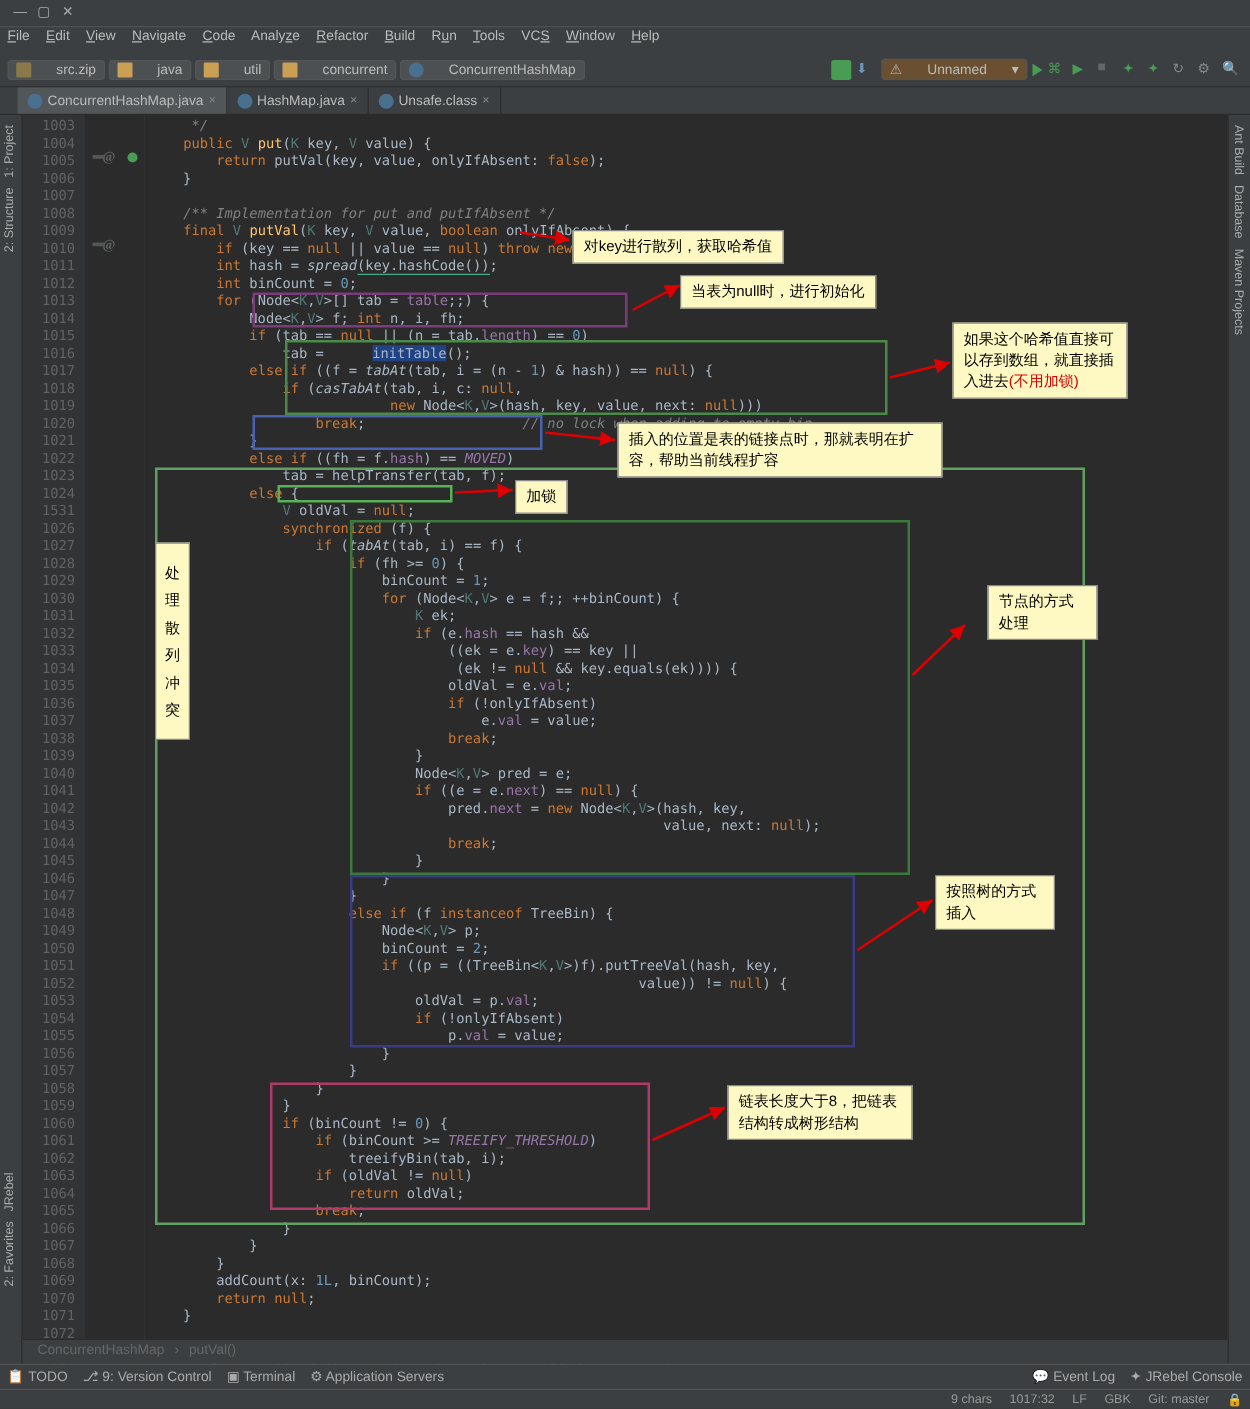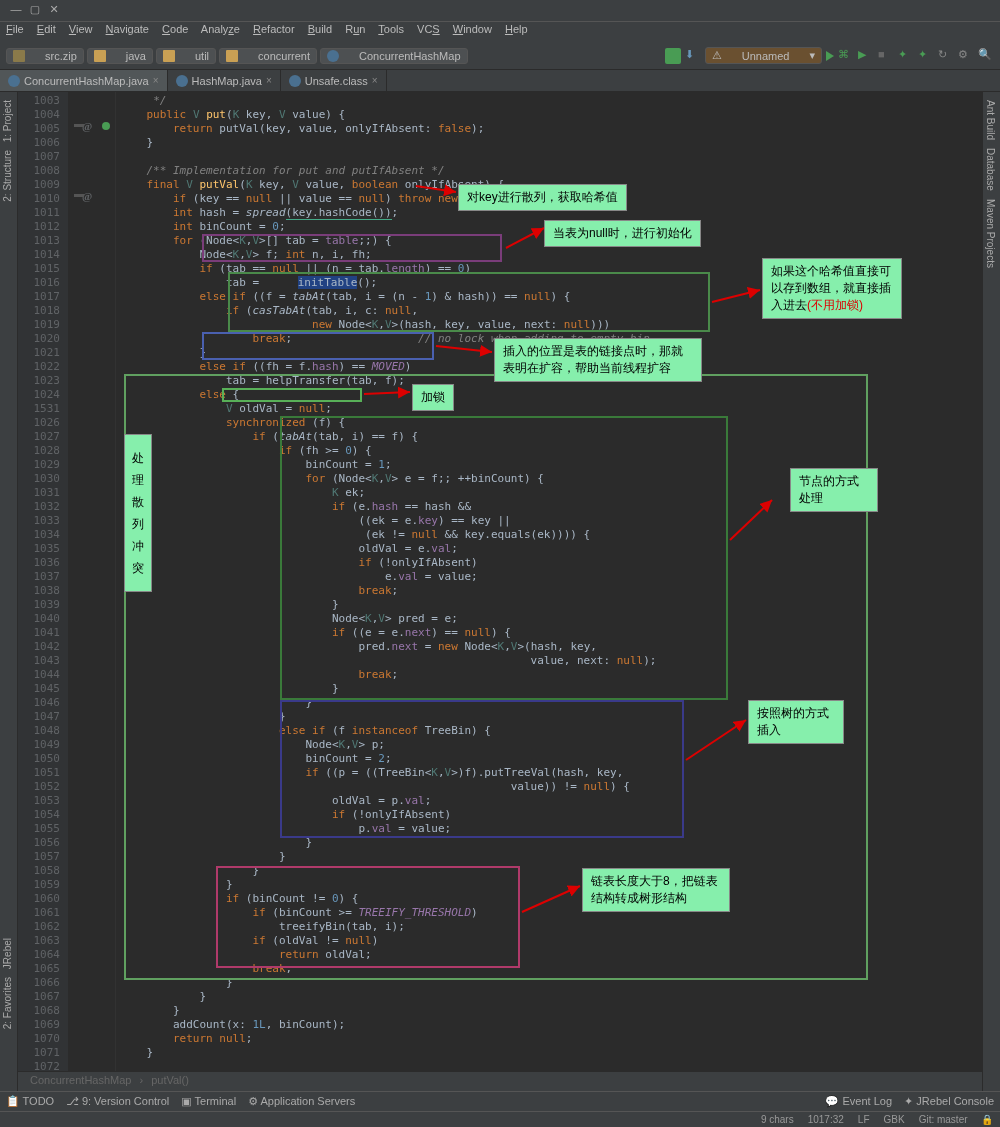--- a/index.html
+++ b/index.html
@@ -8,21 +8,21 @@
 .winctrls span { display:inline-block; width:16px; text-align:center; cursor:default; }
 .menubar { height:20px; background:#3c3f41; padding:1px 6px; font-size:11px; }
 .menubar span { margin-right:10px; color:#bbb; }
 .menubar u { text-decoration:underline; }
 .toolbar { height:28px; background:#3c3f41; border-bottom:1px solid #2b2b2b; display:flex; align-items:center; padding:0 6px; gap:3px; }
 .tb-chip { background:#4d5052; border:1px solid #555; padding:1px 6px; border-radius:3px; font-size:11px; display:inline-flex; align-items:center; gap:20px; }
 .ico { width:12px; height:12px; display:inline-block; }
 .ico-folder { background:#c9a054; border-radius:1px; }
 .ico-zip { background:#8a7a4a; border-radius:1px; }
 .ico-class { background:#4a7090; border-radius:50%; }
-.tabs { height:22px; background:#3c3f41; display:flex; border-bottom:1px solid #2b2b2b; padding-left:0; }
+.tabs { height:22px; background:#3c3f41; display:flex; border-bottom:1px solid #2b2b2b; padding-left:14px; }
 .tab { padding:3px 8px; font-size:11px; color:#bbb; display:flex; align-items:center; gap:4px; border-right:1px solid #2b2b2b; }
 .tab.active { background:#515658; }
 .tab .x { color:#888; font-size:10px; }
 .sidebar-l { position:absolute; left:0; top:92px; width:18px; height:1000px; background:#3c3f41; border-right:1px solid #2b2b2b; }
 .sidebar-l .rot { writing-mode:vertical-rl; transform:rotate(180deg); font-size:10px; color:#aaa; margin:8px 2px; }
 .sidebar-r { position:absolute; right:0; top:92px; width:18px; height:1000px; background:#3c3f41; border-left:1px solid #2b2b2b; }
 .sidebar-r .rot { writing-mode:vertical-rl; font-size:10px; color:#aaa; margin:8px 2px; }
 .editor { position:absolute; left:18px; right:18px; top:92px; bottom:36px; background:#2b2b2b; display:flex; overflow:hidden; }
 .gutter { width:50px; background:#313335; color:#606366; font:11px/14px "Consolas",monospace; padding-top:2px; text-align:right; }
 .gutter div { padding-right:8px; height:14px; }
@@ -34,21 +34,21 @@
 .kw { color:#cc7832; }
 .num { color:#6897bb; }
 .fn { color:#ffc66d; }
 .it { font-style:italic; }
 .cm { color:#808080; font-style:italic; }
 .fld { color:#9876aa; }
 .prm { color:#a9b7c6; }
 .gen { color:#507874; }
 .sel { background:#214283;margin-left:32px; }
 .cst { color:#9876aa; font-style:italic; }
-.anno { position:absolute; background:#86efac; color:#000; font:12px sans-serif; padding:4px 8px; border:1px solid #888; z-index:5; }
+.anno { position:absolute; background:#fef9c3; color:#000; font:12px sans-serif; padding:4px 8px; border:1px solid #888; z-index:5; }
 .anno .red { color:#d00; }
 .arrow { position:absolute; z-index:4; pointer-events:none; }
 .olay { position:absolute; border:2px solid; z-index:3; pointer-events:none; }
 .crumb { height:20px; background:#3c3f41; color:#aaa; font-size:11px; padding:2px 8px; border-top:1px solid #2b2b2b; }
 .crumb span { margin:0 4px; color:#666; }
 .bottombar { position:absolute; bottom:16px; left:0; right:0; height:20px; background:#3c3f41; border-top:1px solid #555; display:flex; align-items:center; padding:0 6px; font-size:11px; color:#aaa; gap:12px; }
 .statusbar { position:absolute; bottom:0; left:0; right:0; height:16px; background:#3c3f41; border-top:1px solid #555; display:flex; justify-content:flex-end; align-items:center; padding:0 6px; font-size:10px; color:#999; gap:14px; }
 .tb-right { margin-left:auto; display:flex; gap:4px; align-items:center; }
 .tb-btn { width:16px; height:16px; display:inline-block; }
 .play { width:0; height:0; border-left:8px solid #499c54; border-top:5px solid transparent; border-bottom:5px solid transparent; }
@@ -300,21 +300,21 @@
         <span class="kw">return null</span>;
     }
 
     <span class="cm">/**</span>
      <span class="cm">* Copies all of the mappings from the specified map to this one.</span></div>
 </div>
 
 <div class="anno" style="left:458px; top:184px">对key进行散列，获取哈希值</div>
 <div class="anno" style="left:544px; top:220px">当表为null时，进行初始化</div>
 <div class="anno" style="left:762px; top:258px; width:140px"><span>如果这个哈希值直接可以存到数组，就直接插入进去</span><span class="red">(不用加锁)</span></div>
-<div class="anno" style="left:494px; top:338px; width:208px">插入的位置是表的链接点时，那就表明在扩容，帮助当前线程扩容</div>
+<div class="anno" style="left:494px; top:338px; width:260px">插入的位置是表的链接点时，那就表明在扩容，帮助当前线程扩容</div>
 <div class="anno" style="left:412px; top:384px">加锁</div>
 <div class="anno" style="left:124px; top:434px; width:28px; padding:12px 6px; text-align:center; line-height:22px">处
 理
 散
 列
 冲
 突</div>
 <div class="anno" style="left:790px; top:468px; width:88px">节点的方式处理</div>
 <div class="anno" style="left:748px; top:700px; width:96px">按照树的方式插入</div>
 <div class="anno" style="left:582px; top:868px; width:148px">链表长度大于8，把链表结构转成树形结构</div>

